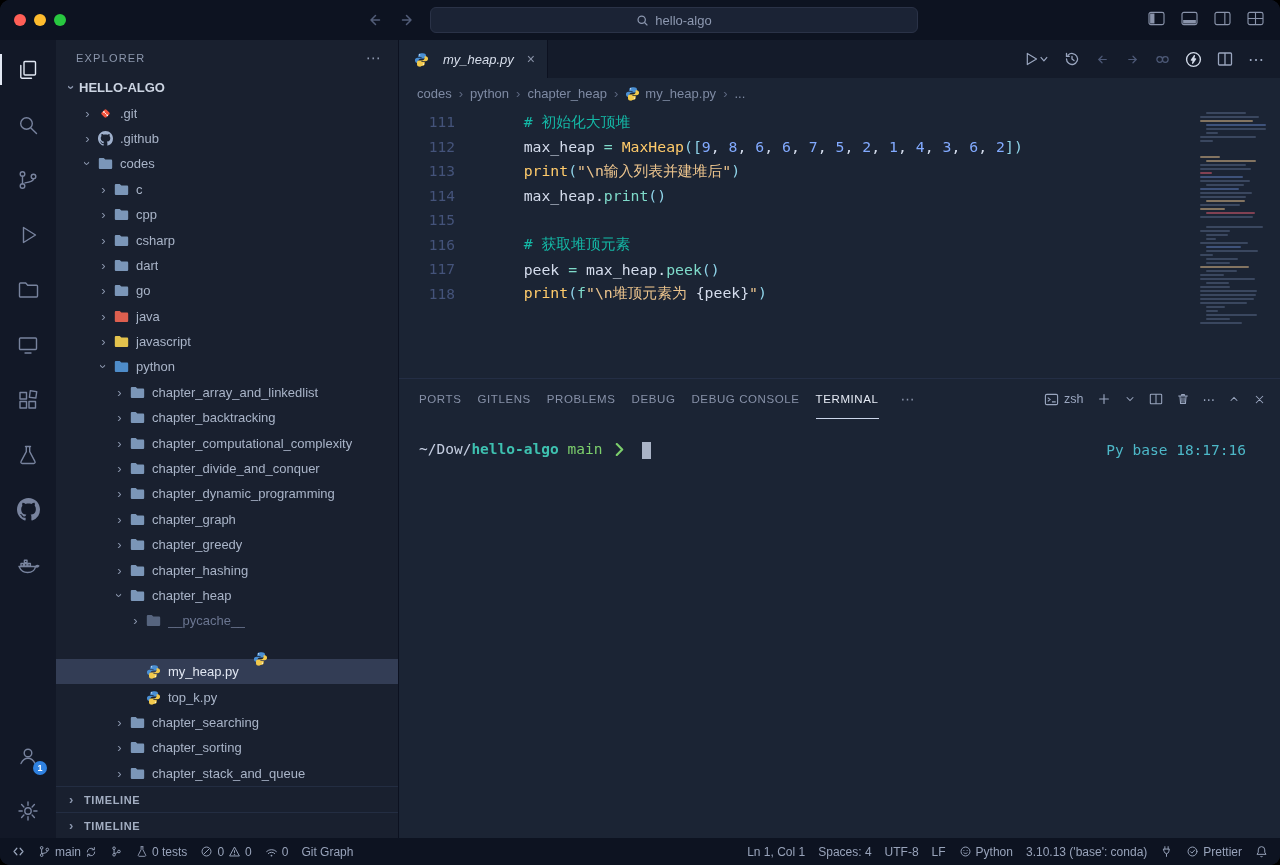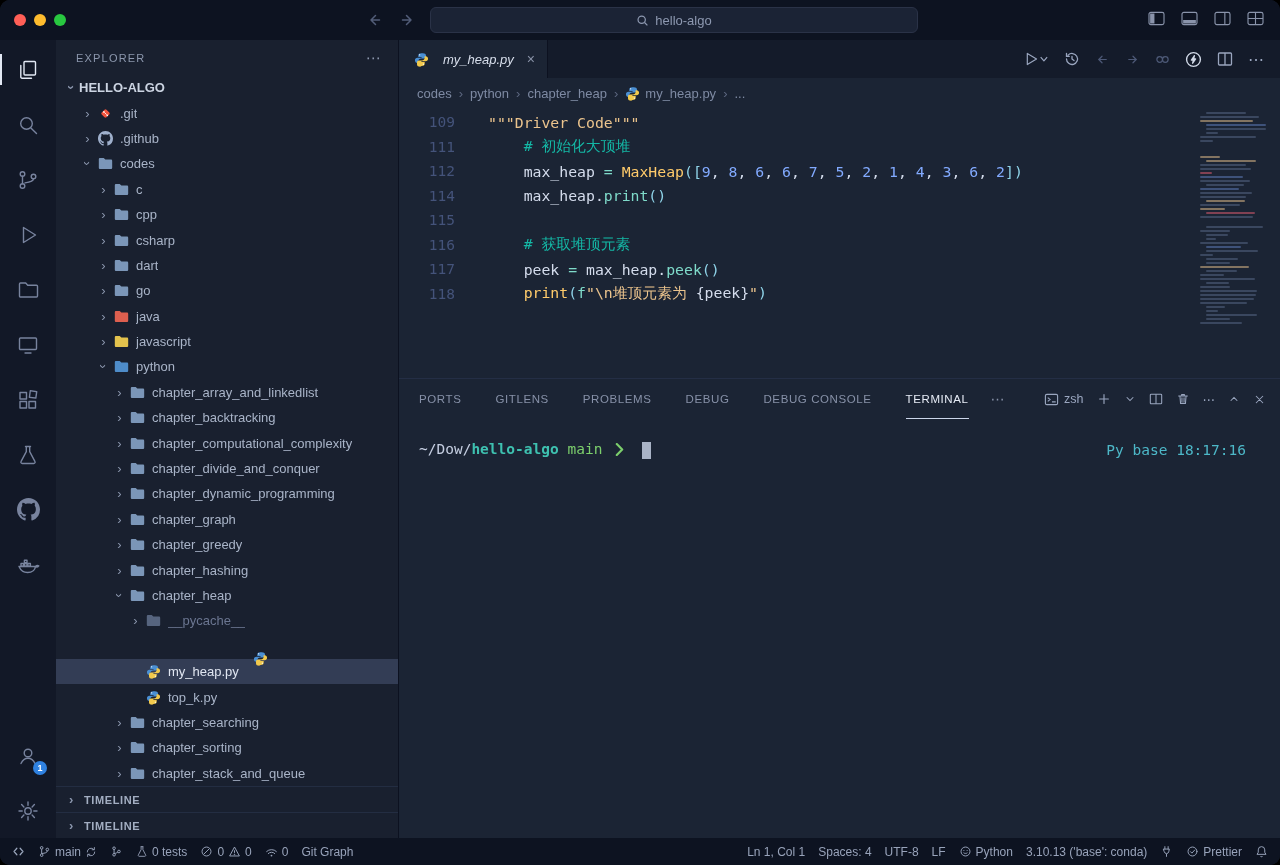--- a/index.html
+++ b/index.html
@@ -54,21 +54,21 @@
 .code-line{display:flex;height:24.5px;align-items:center}
 .lnum{width:56px;flex:0 0 56px;text-align:right;color:#44537a;font-family:"DejaVu Sans Mono",monospace;font-size:14.5px}
 .ltext{margin-left:33px;white-space:pre;font-family:"DejaVu Sans Mono",monospace;font-size:14.8px;color:#d4dcec}
 .tk-d{color:#d4dcec}.tk-kw{color:#ff6679}.tk-op{color:#7fdbca}.tk-str{color:#ecc48d}
 .tk-num{color:#82aaff}.tk-fn{color:#ffcb6b}.tk-mt{color:#7fdbca}.tk-br{color:#8fd3e8}.tk-cm{color:#14b8a6}
 .minimap{position:absolute;top:4px;right:8px;width:74px;cursor:pointer}
 .mm-line{height:2px;margin-bottom:2px;border-radius:1px}
 
 .panel{height:460px;flex:0 0 460px;border-top:1px solid #242e45;background:#1b2434;display:flex;flex-direction:column}
 .panel-top{height:40px;flex:0 0 40px;display:flex;align-items:center;padding:0 14px 0 20px}
-.panel-tabs{display:flex;align-items:flex-start;gap:34px;height:100%}
+.panel-tabs{display:flex;align-items:flex-start;gap:16px;height:100%}
 .panel-tab{color:#8791a8;font-size:11.5px;letter-spacing:.6px;height:100%;display:flex;align-items:center;cursor:pointer}
 .panel-tab.active{color:#e6ebf5;box-shadow:inset 0 -1px 0 #cbd6ea}
 .panel-ovf{color:#8791a8;margin-left:22px;cursor:pointer;font-size:14px}
 .panel-right{margin-left:auto;display:flex;align-items:center;gap:13px;color:#9aa6bf;font-size:12.5px}
 .panel-right span{display:flex;align-items:center;gap:5px;cursor:pointer}
 .terminal{flex:1;padding:22px 34px 0 20px;font-family:"DejaVu Sans Mono",monospace;font-size:14.5px}
 .term-line{display:flex;justify-content:space-between;align-items:center}
 .t-path{color:#c6cfe2}.t-repo{color:#3ec1b0;font-weight:bold}.t-branch{color:#7ccf6c}
 .t-cursor{display:inline-block;width:9px;height:17px;background:#a9b3c6;margin-left:9px;vertical-align:middle}
 .t-right{color:#4db8c8}
@@ -584,30 +584,30 @@
           </span>
           <span class="bc-sep">›</span>
           <span class="bc-item">
             <span>...</span>
           </span>
         </div>
 
       <div class="codearea">
         <div id="code">
             <div class="code-line">
-              <span class="lnum">109</span>
-              <span class="ltext"><span class="tk-str">"""Driver Code"""</span></span>
-            </div>
-            <div class="code-line">
               <span class="lnum">111</span>
               <span class="ltext"><span class="tk-cm">    # 初始化大顶堆</span></span>
             </div>
             <div class="code-line">
               <span class="lnum">112</span>
               <span class="ltext"><span class="tk-d">    max_heap </span><span class="tk-op">= </span><span class="tk-fn">MaxHeap</span><span class="tk-br">([</span><span class="tk-num">9</span><span class="tk-d">, </span><span class="tk-num">8</span><span class="tk-d">, </span><span class="tk-num">6</span><span class="tk-d">, </span><span class="tk-num">6</span><span class="tk-d">, </span><span class="tk-num">7</span><span class="tk-d">, </span><span class="tk-num">5</span><span class="tk-d">, </span><span class="tk-num">2</span><span class="tk-d">, </span><span class="tk-num">1</span><span class="tk-d">, </span><span class="tk-num">4</span><span class="tk-d">, </span><span class="tk-num">3</span><span class="tk-d">, </span><span class="tk-num">6</span><span class="tk-d">, </span><span class="tk-num">2</span><span class="tk-br">])</span></span>
+            </div>
+            <div class="code-line">
+              <span class="lnum">113</span>
+              <span class="ltext"><span class="tk-d">    </span><span class="tk-fn">print</span><span class="tk-br">(</span><span class="tk-str">"\n输入列表并建堆后"</span><span class="tk-br">)</span></span>
             </div>
             <div class="code-line">
               <span class="lnum">114</span>
               <span class="ltext"><span class="tk-d">    max_heap.</span><span class="tk-mt">print</span><span class="tk-br">()</span></span>
             </div>
             <div class="code-line">
               <span class="lnum">115</span>
               <span class="ltext"></span>
             </div>
             <div class="code-line">

